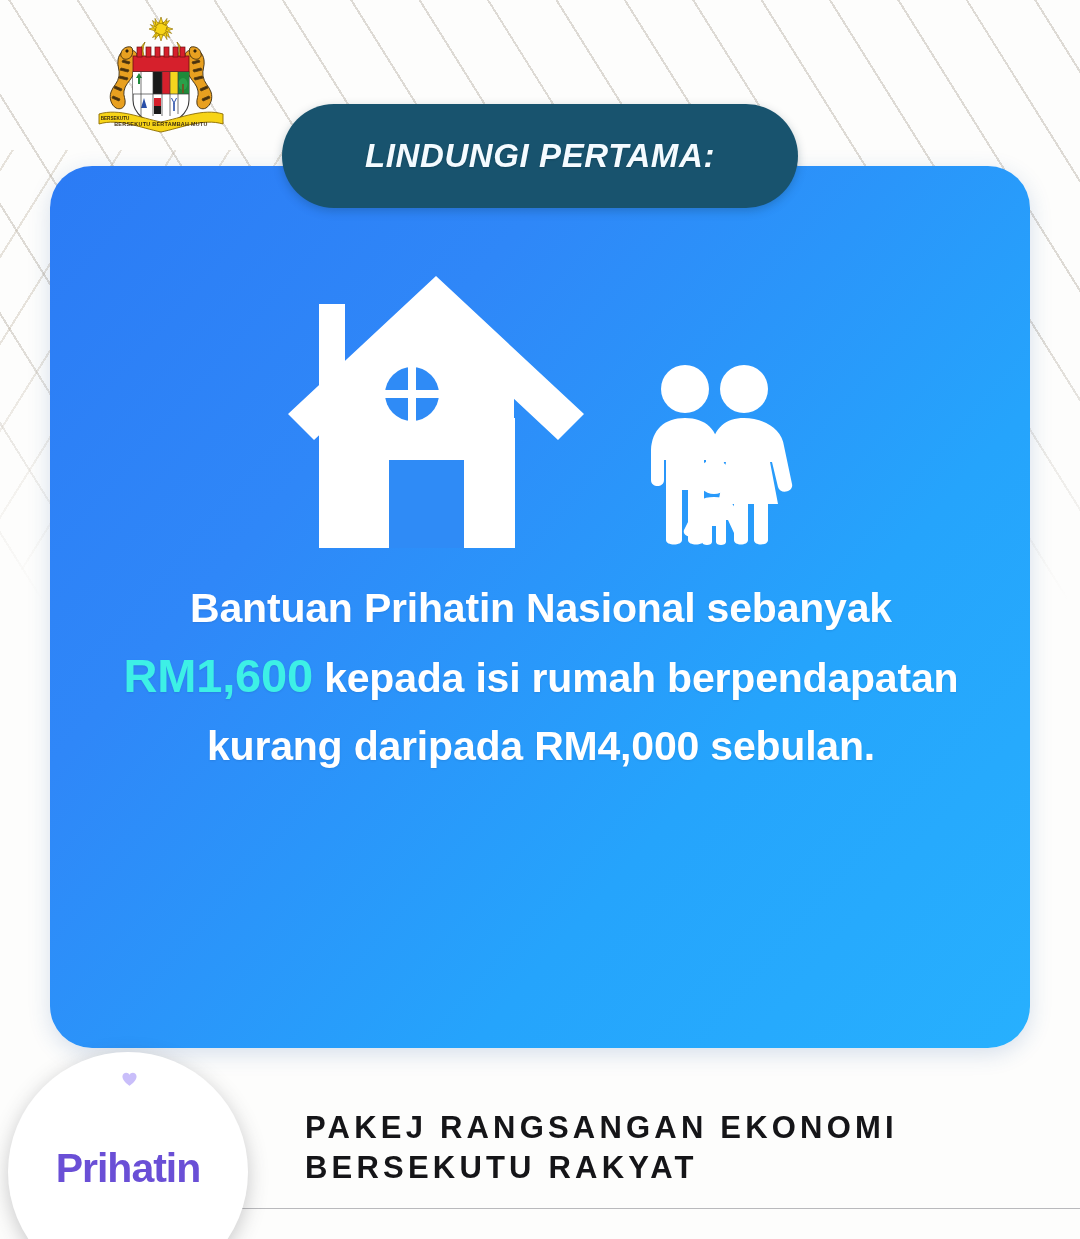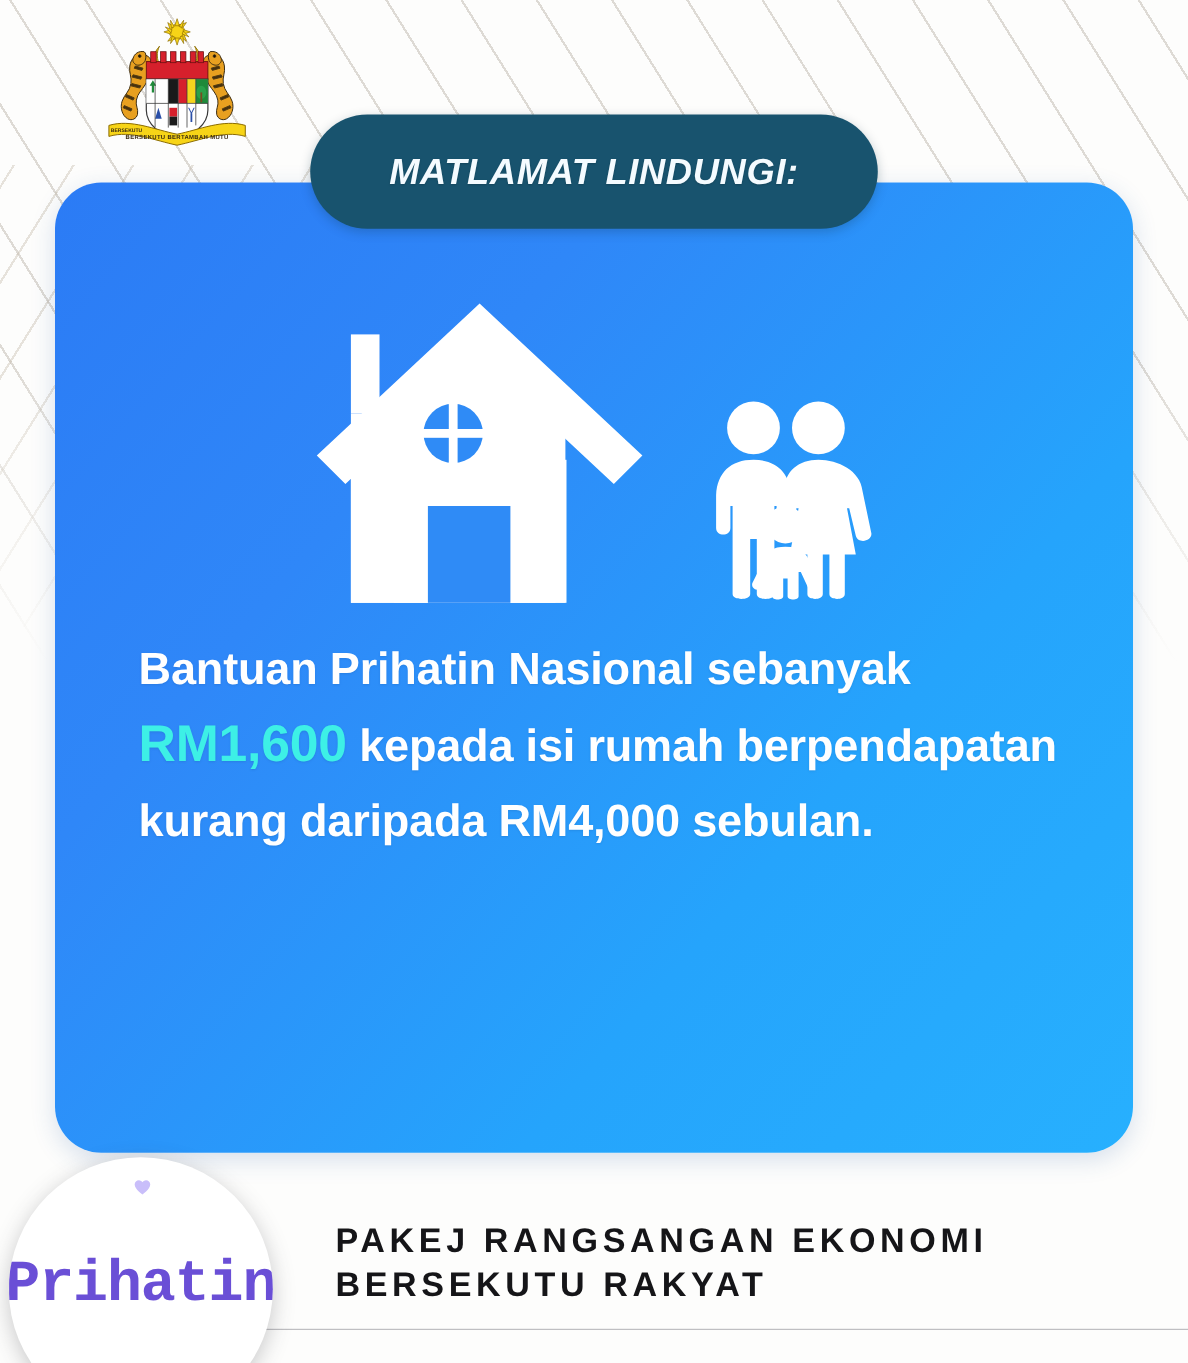--- a/index.html
+++ b/index.html
@@ -97,21 +97,22 @@
     display:flex; align-items:flex-end; justify-content:center;
     gap:48px;
   }
   .icon-house { width:300px; height:290px; }
   .icon-family { width:160px; height:182px; margin-bottom:12px; }
   .icon-house svg, .icon-family svg { display:block; width:100%; height:100%; }
 
   
   .body-copy {
     position:absolute;
-    left:76px; top:408px; width:860px;
+    left:61px; top:408px; width:860px;
+    text-align:center;
     color:#ffffff;
     font-family:"Liberation Sans", sans-serif;
     font-weight:bold;
     font-size:41px;
     line-height:68px;
     letter-spacing:-0.2px;
     text-shadow:0 1px 2px rgba(20,70,140,0.18);
   }
   .amount-hl {
     color:#3df0e6;
@@ -132,23 +133,23 @@
     border-radius:50%;
     background:#ffffff;
     box-shadow:0 5px 20px rgba(60,60,70,0.28);
     display:flex; align-items:center; justify-content:center;
     z-index:8;
     overflow:hidden;
   }
   .logo-wordmark {
     position:relative;
     color:#6a4fd6;
-    font-family:Liberation Mono, monospace;
-    font-weight:bold;
-    font-size:53px;
+    font-family:Liberation Sans, sans-serif;
+    font-weight:bold;
+    font-size:41px;
     letter-spacing:-1px;
     margin-top:-8px;
     white-space:nowrap;
   }
   .logo-heart {
     position:absolute;
     left:113px; top:19px;
     width:17px; height:17px;
     z-index:2;
   }
@@ -320,21 +321,21 @@
 
     <div class="body-copy">
       <span>Bantuan Prihatin Nasional sebanyak</span>
       <span class="amount-hl">RM1,600</span>
       <span>kepada isi rumah berpendapatan kurang daripada RM4,000 sebulan.</span>
     </div>
 
   </div>
 
   <div class="pill">
-    <div class="pill-line">MATLAMAT LINDUNGI:</div>
+    <div class="pill-line">LINDUNGI PERTAMA:</div>
   </div>
 
   <div class="footer-rule"></div>
 
   <div class="logo-circle">
     <div class="logo-wordmark">Prihatin</div>
     <div class="logo-heart">
       <svg viewBox="0 0 24 24" xmlns="http://www.w3.org/2000/svg">
         <path d="M12 21 C12 21 2 14.2 2 8.2 C2 4.8 4.6 2.6 7.4 2.6 C9.5 2.6 11.2 3.9 12 5.3
                  C12.8 3.9 14.5 2.6 16.6 2.6 C19.4 2.6 22 4.8 22 8.2 C22 14.2 12 21 12 21 Z" fill="#c9befa"></path>

